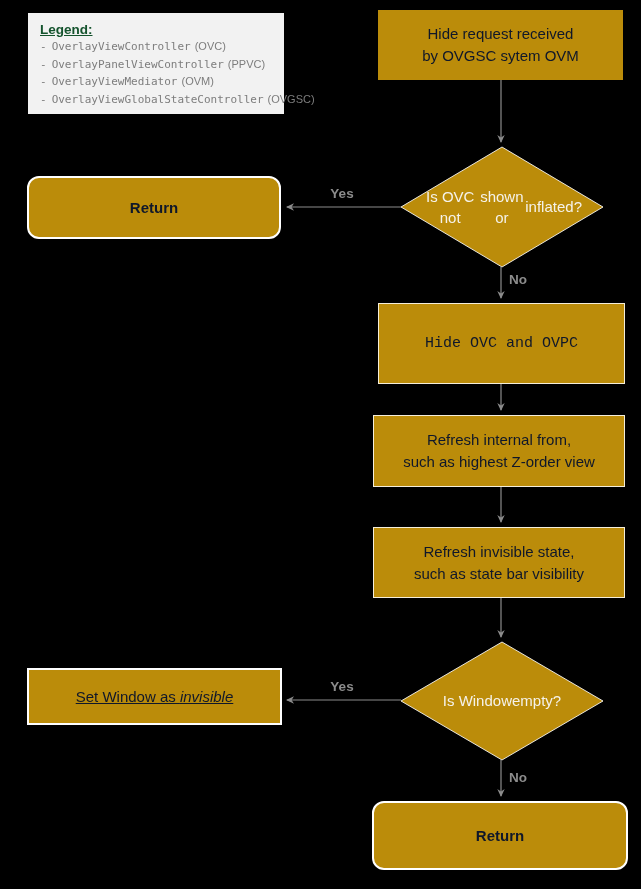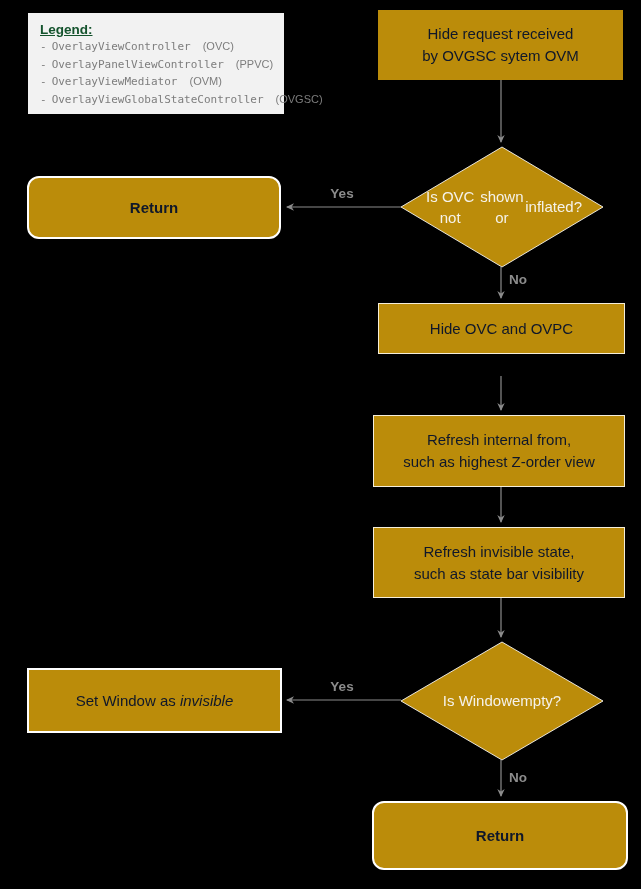--- a/index.html
+++ b/index.html
@@ -16,39 +16,39 @@
     background:#f2f2f2;box-sizing:border-box;padding:9px 12px 8px 12px;
   }
   .legend-title{
     font-size:13.5px;font-weight:bold;color:#14532d;margin-bottom:1px;text-decoration:underline;
   }
   .legend-item{
     font-size:11px;color:#7d7d7d;line-height:16.5px;white-space:nowrap;
   }
   .legend-item .bullet{margin-right:5px;font-family:"DejaVu Sans Mono", monospace;}
   .legend-item .mono{font-family:"DejaVu Sans Mono", monospace;}
-  .legend-item .abbr{font-family:"Liberation Sans", sans-serif;margin-left:12px;}
+  .legend-item .abbr{font-family:"Liberation Sans", sans-serif;margin-left:4px;}
   
   .node{
     position:absolute;box-sizing:border-box;
     background:#bb8c0a;color:#0f172a;
     display:flex;align-items:center;justify-content:center;
     text-align:center;font-size:15px;line-height:1.45;
   }
   .node.bordered{border:1px solid rgba(255,255,255,0.85);}
   .node.strong-border{border:2px solid #fff;}
   .node.rounded{border-radius:12px;}
   .node.bold{font-weight:bold;}
   .node .em{font-style:italic;}
   #node-start{left:378px;top:10px;width:245px;height:70px;}
-  #node-hide-ovc{left:378px;top:303px;width:247px;height:51px;}
+  #node-hide-ovc{left:378px;top:303px;width:247px;height:81px;font-family:Liberation Mono, monospace;}
   #node-refresh-internal{left:373px;top:415px;width:252px;height:72px;}
   #node-refresh-dependency{left:373px;top:527px;width:252px;height:71px;}
   #node-return-top{left:27px;top:176px;width:254px;height:63px;}
-  #node-set-window{left:27px;top:668px;width:255px;height:65px;}
+  #node-set-window{left:27px;top:668px;width:255px;height:57px;text-decoration:underline;}
   #node-return-bottom{left:372px;top:801px;width:256px;height:69px;}
   
   .diamond-label{
     position:absolute;color:#f5f2ea;font-size:15px;line-height:1.42;
     text-align:center;display:flex;flex-direction:row;
     align-items:center;justify-content:center;
   }
   #label-decision-ovc{left:422px;top:147px;width:160px;height:120px;}
   #label-decision-window{left:422px;top:642px;width:160px;height:118px;}
   

